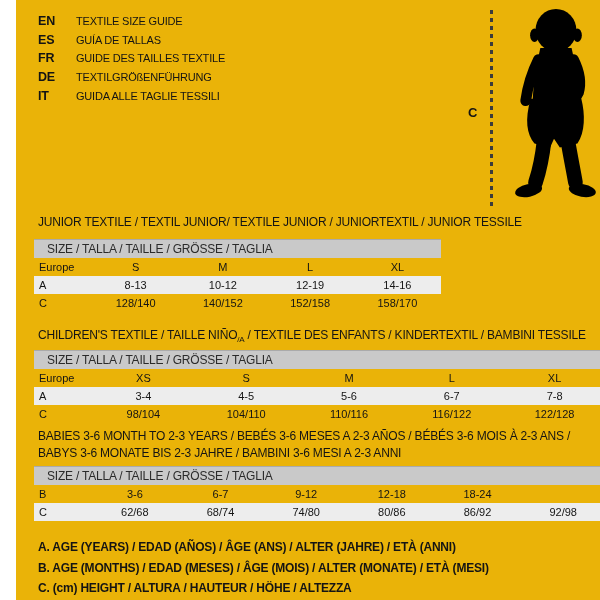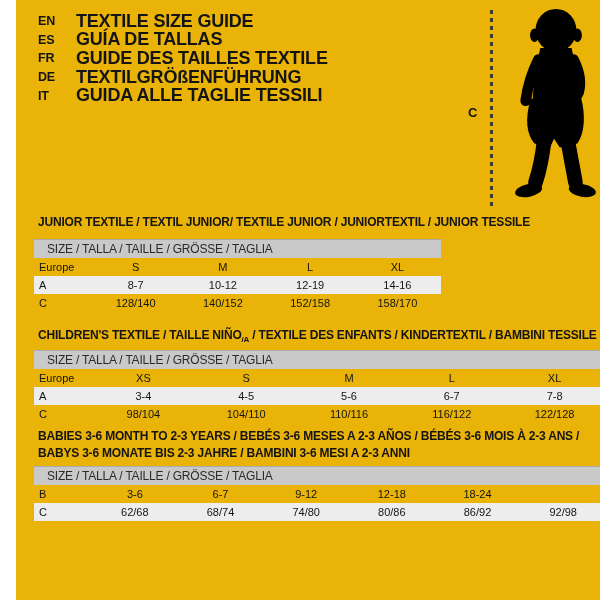--- a/index.html
+++ b/index.html
@@ -4,29 +4,29 @@
 <style>
   html,body{margin:0;padding:0;background:#ffffff;}
   #canvas{
     position:relative;width:600px;height:600px;background:#eab308;overflow:hidden;
     font-family:"Liberation Sans","DejaVu Sans",sans-serif;color:#141414;margin-left:16px;
   }
   
   .lang-list{position:absolute;top:12px;left:22px;}
   .lang-row{display:flex;height:18.6px;align-items:center;}
   .lang-code{width:38px;font-size:12.5px;font-weight:bold;letter-spacing:-0.2px;}
-  .lang-title{font-size:18px;font-weight:bold;letter-spacing:-0.2px;white-space:nowrap;}
+  .lang-title{font-size:11px;font-weight:normal;letter-spacing:-0.2px;white-space:nowrap;}
   
   .figure-area{position:absolute;top:0;left:440px;width:160px;height:214px;}
   .dash-line{position:absolute;left:34px;top:10px;width:3px;height:198px;
     background:repeating-linear-gradient(to bottom,#3c3c3c 0 4px,transparent 4px 8px);}
   .height-label{position:absolute;left:12px;top:105px;font-size:13px;font-weight:bold;}
   .baby-svg{position:absolute;left:46px;top:5px;}
   
-  .tbl-title{position:absolute;left:22px;font-size:12px;font-weight:bold;
+  .tbl-title{position:absolute;left:22px;font-size:12px;font-weight:normal;
     letter-spacing:-0.2px;white-space:nowrap;}
   .tbl-title sub{font-size:8px;}
   .size-tbl{position:absolute;left:18px;}
   .size-bar{height:18px;line-height:18px;background:#c9c9c9;border-top:1px solid #aaaaaa;
     font-size:12px;color:#2b2b2b;padding-left:13px;letter-spacing:-0.2px;}
   .grid-row{display:grid;height:18px;line-height:18px;font-size:11px;}
   .cols5{grid-template-columns:58px repeat(4,1fr);}
   .cols6{grid-template-columns:58px repeat(5,1fr);}
   .cols7{grid-template-columns:58px repeat(6,1fr);}
   .grid-row .cell{text-align:center;}
@@ -89,21 +89,21 @@
     <div class="size-bar">SIZE / TALLA / TAILLE / GRÖSSE / TAGLIA</div>
     <div class="grid-row cols5">
       <span class="cell lbl">Europe</span>
       <span class="cell">S</span>
       <span class="cell">M</span>
       <span class="cell">L</span>
       <span class="cell">XL</span>
     </div>
     <div class="grid-row cols5 stripe">
       <span class="cell lbl">A</span>
-      <span class="cell">8-7</span>
+      <span class="cell">8-13</span>
       <span class="cell">10-12</span>
       <span class="cell">12-19</span>
       <span class="cell">14-16</span>
     </div>
     <div class="grid-row cols5">
       <span class="cell lbl">C</span>
       <span class="cell">128/140</span>
       <span class="cell">140/152</span>
       <span class="cell">152/158</span>
       <span class="cell">158/170</span>
@@ -157,14 +157,19 @@
       <span class="cell lbl">C</span>
       <span class="cell">62/68</span>
       <span class="cell">68/74</span>
       <span class="cell">74/80</span>
       <span class="cell">80/86</span>
       <span class="cell">86/92</span>
       <span class="cell">92/98</span>
     </div>
   </div>
 
+  <div class="notes">
+    <div class="note-line">A. AGE (YEARS) / EDAD (AÑOS) / ÂGE (ANS) / ALTER (JAHRE) / ETÀ (ANNI)</div>
+    <div class="note-line">B. AGE (MONTHS) / EDAD (MESES) / ÂGE (MOIS) / ALTER (MONATE) / ETÀ (MESI)</div>
+    <div class="note-line">C. (cm) HEIGHT / ALTURA / HAUTEUR / HÖHE / ALTEZZA</div>
+  </div>
 
 </div>
 
 </body></html>

